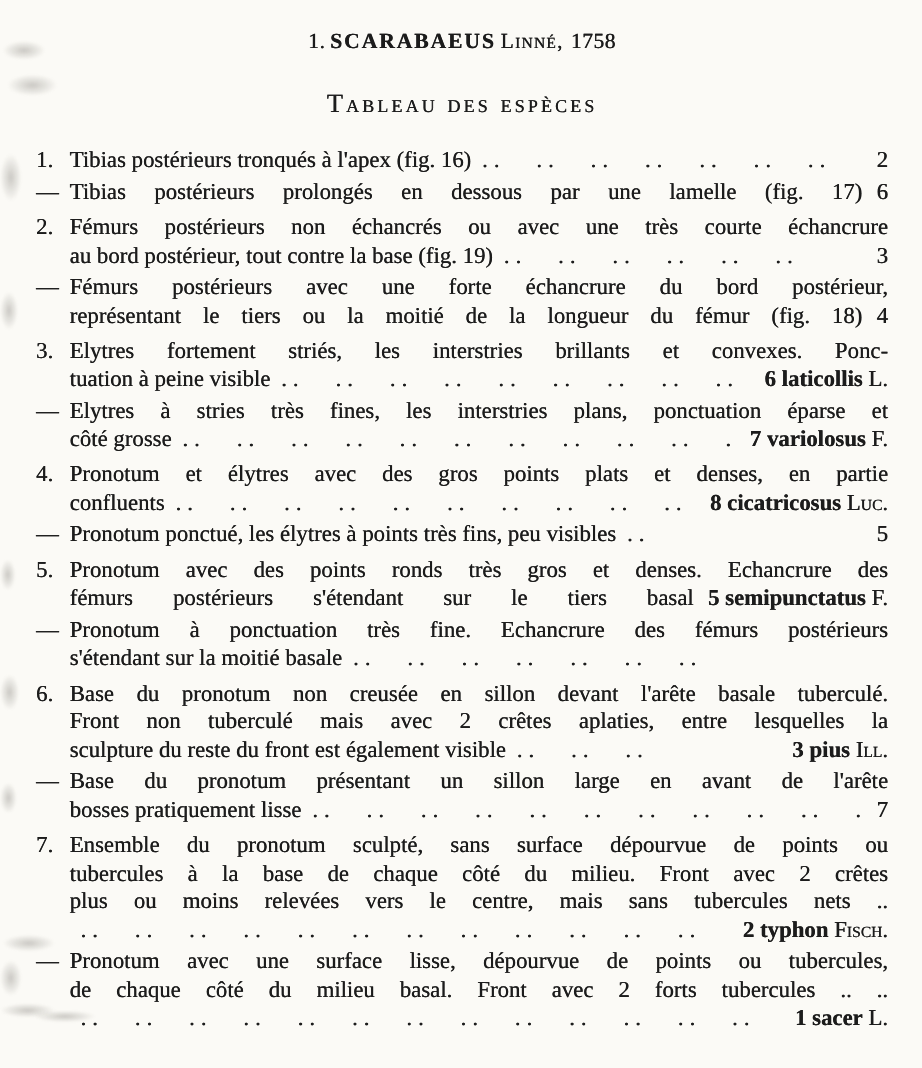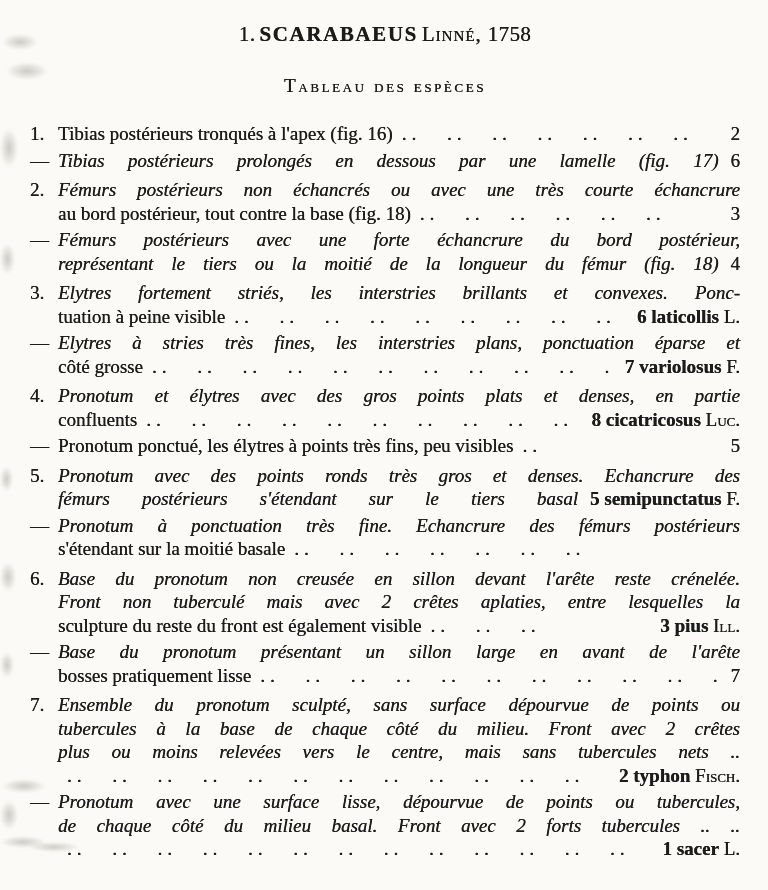--- a/index.html
+++ b/index.html
@@ -11,34 +11,34 @@
     overflow:hidden;
     position:relative;
   }
   .page{
     padding:12px 28px 0 30px;
     position:relative;
   }
   
   .title{
     text-align:center;
-    font-size:21px;
+    font-size:18px;
     line-height:28px;
     margin-top:8px;
     letter-spacing:.4px;
     text-shadow:.3px 0 currentColor;
     white-space:nowrap;
   }
   .title .genus{font-weight:700;letter-spacing:1.6px;margin:0 4px;}
   .title .auth{font-variant:small-caps;letter-spacing:1px;}
   .title .year{margin-left:6px;}
   .subtitle{
     text-align:center;
     font-variant:small-caps;
-    font-size:19px;
+    font-size:22px;
     line-height:24px;
     letter-spacing:2.6px;
     margin-top:26px;
     text-shadow:.3px 0 currentColor;
   }
   
   .key{
     margin-top:24px;
     font-size:19px;
     line-height:23.5px;
@@ -47,21 +47,21 @@
   .line{display:flex;}
   .line.num-start{margin-top:6px;}
   .line.dash-start{margin-top:3px;}
   .line:first-child{margin-top:0;}
   .marker{flex:0 0 28px;width:28px;}
   .dash-start .marker{letter-spacing:-2px;}
   .body{flex:1;display:flex;min-width:0;align-items:flex-end;}
   .t{white-space:nowrap;}
   .t.just{
     flex:1;display:block;white-space:normal;
-    text-align:justify;text-align-last:justify;font-style:italic;
+    text-align:justify;text-align-last:justify;
   }
   .dots{
     flex:1;min-width:0;overflow:hidden;white-space:nowrap;
     letter-spacing:5px;word-spacing:16px;padding-left:9px;
   }
   .rn{margin-left:12px;white-space:nowrap;}
   .spref{margin-left:12px;white-space:nowrap;}
   .spref .b{font-weight:700;}
   .spref .sc{font-variant:small-caps;}
   
@@ -111,21 +111,21 @@
       </div>
       <div class="line num-start">
         <span class="marker">2.</span>
         <div class="body">
           <span class="t just">Fémurs postérieurs non échancrés ou avec une très courte échancrure</span>
         </div>
       </div>
       <div class="line">
         <span class="marker">&nbsp;</span>
         <div class="body">
-          <span class="t">au bord postérieur, tout contre la base (fig. 18)</span>
+          <span class="t">au bord postérieur, tout contre la base (fig. 19)</span>
           <span class="dots">.. .. .. .. .. ..</span>
           <span class="rn">3</span>
         </div>
       </div>
       <div class="line dash-start">
         <span class="marker">—</span>
         <div class="body">
           <span class="t just">Fémurs postérieurs avec une forte échancrure du bord postérieur,</span>
         </div>
       </div>
@@ -208,21 +208,21 @@
       <div class="line">
         <span class="marker">&nbsp;</span>
         <div class="body">
           <span class="t">s'étendant sur la moitié basale</span>
           <span class="dots">.. .. .. .. .. .. ..</span>
         </div>
       </div>
       <div class="line num-start">
         <span class="marker">6.</span>
         <div class="body">
-          <span class="t just">Base du pronotum non creusée en sillon devant l'arête reste crénelée.</span>
+          <span class="t just">Base du pronotum non creusée en sillon devant l'arête basale tuberculé.</span>
         </div>
       </div>
       <div class="line">
         <span class="marker">&nbsp;</span>
         <div class="body">
           <span class="t just">Front non tuberculé mais avec 2 crêtes aplaties, entre lesquelles la</span>
         </div>
       </div>
       <div class="line">
         <span class="marker">&nbsp;</span>

